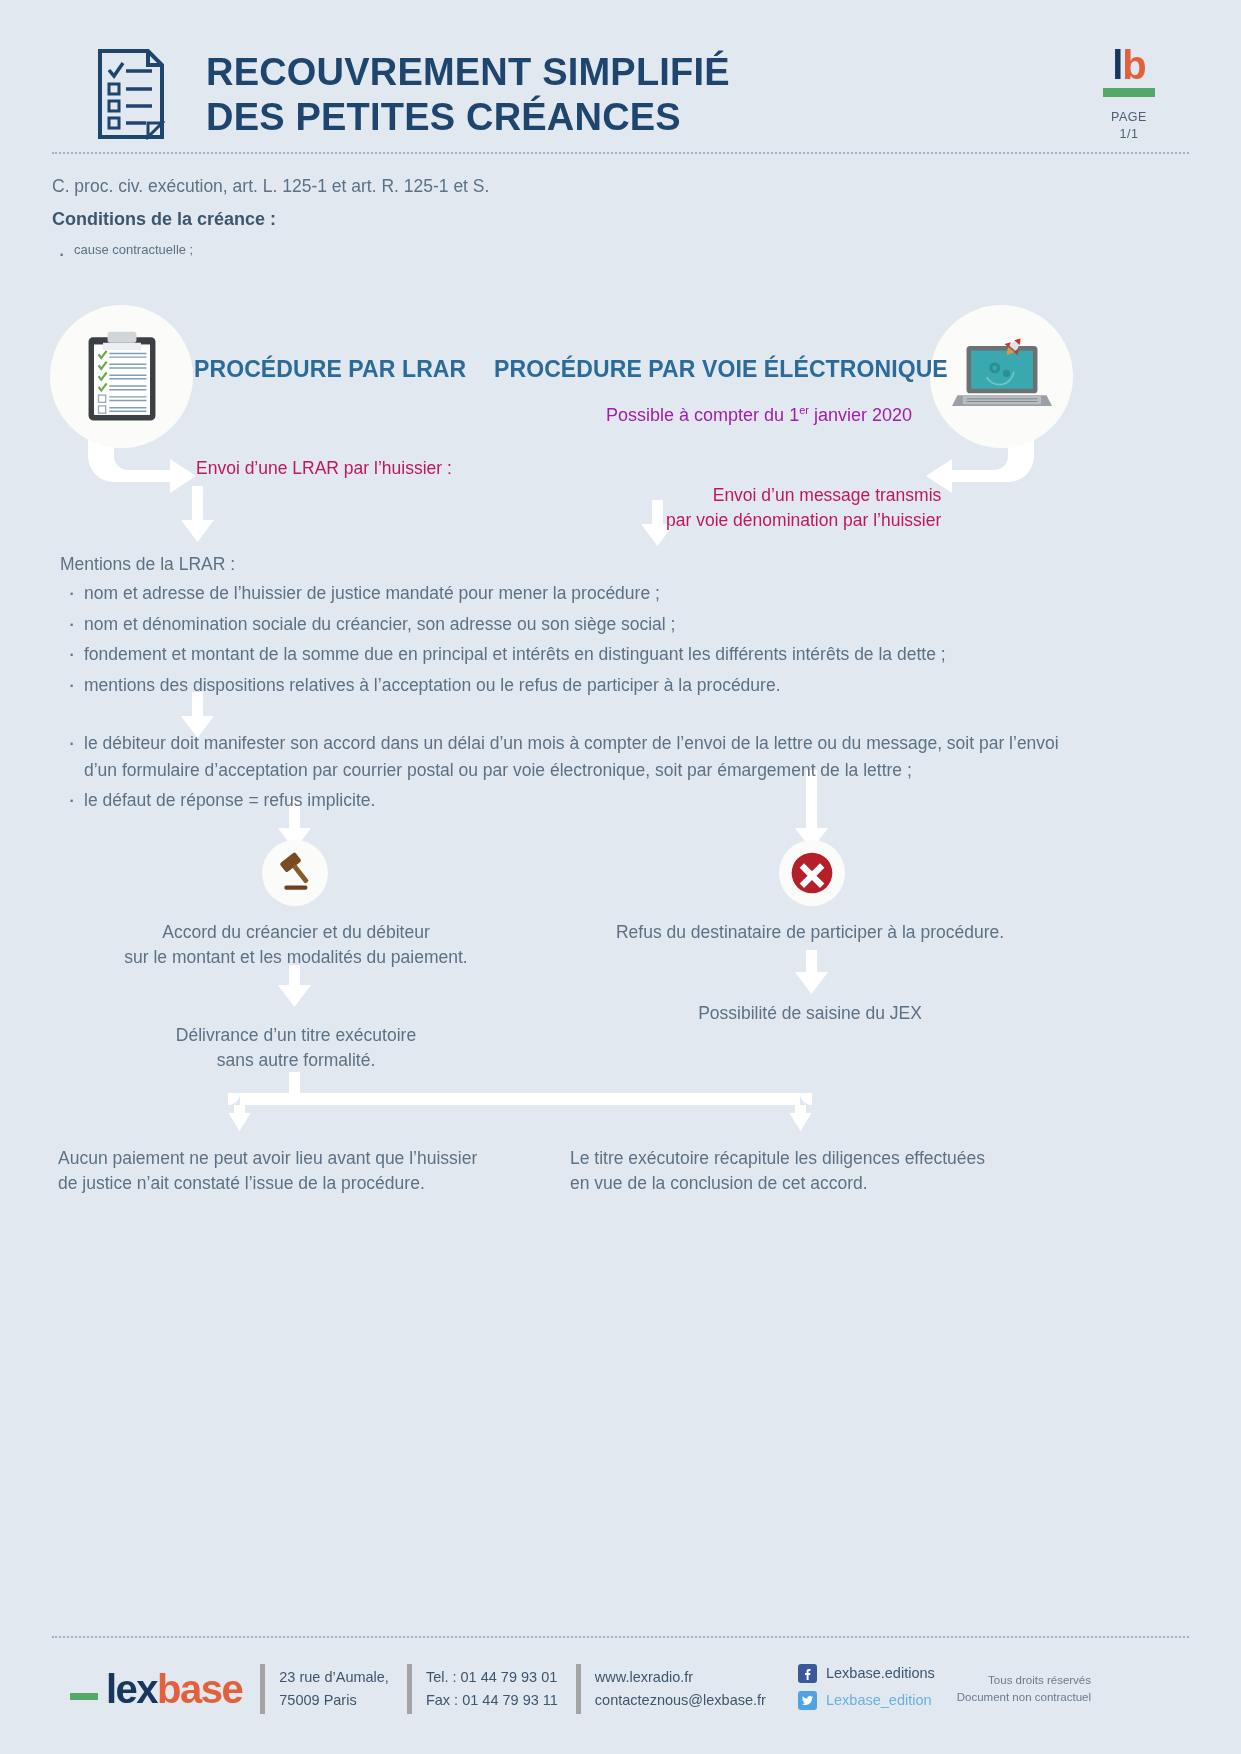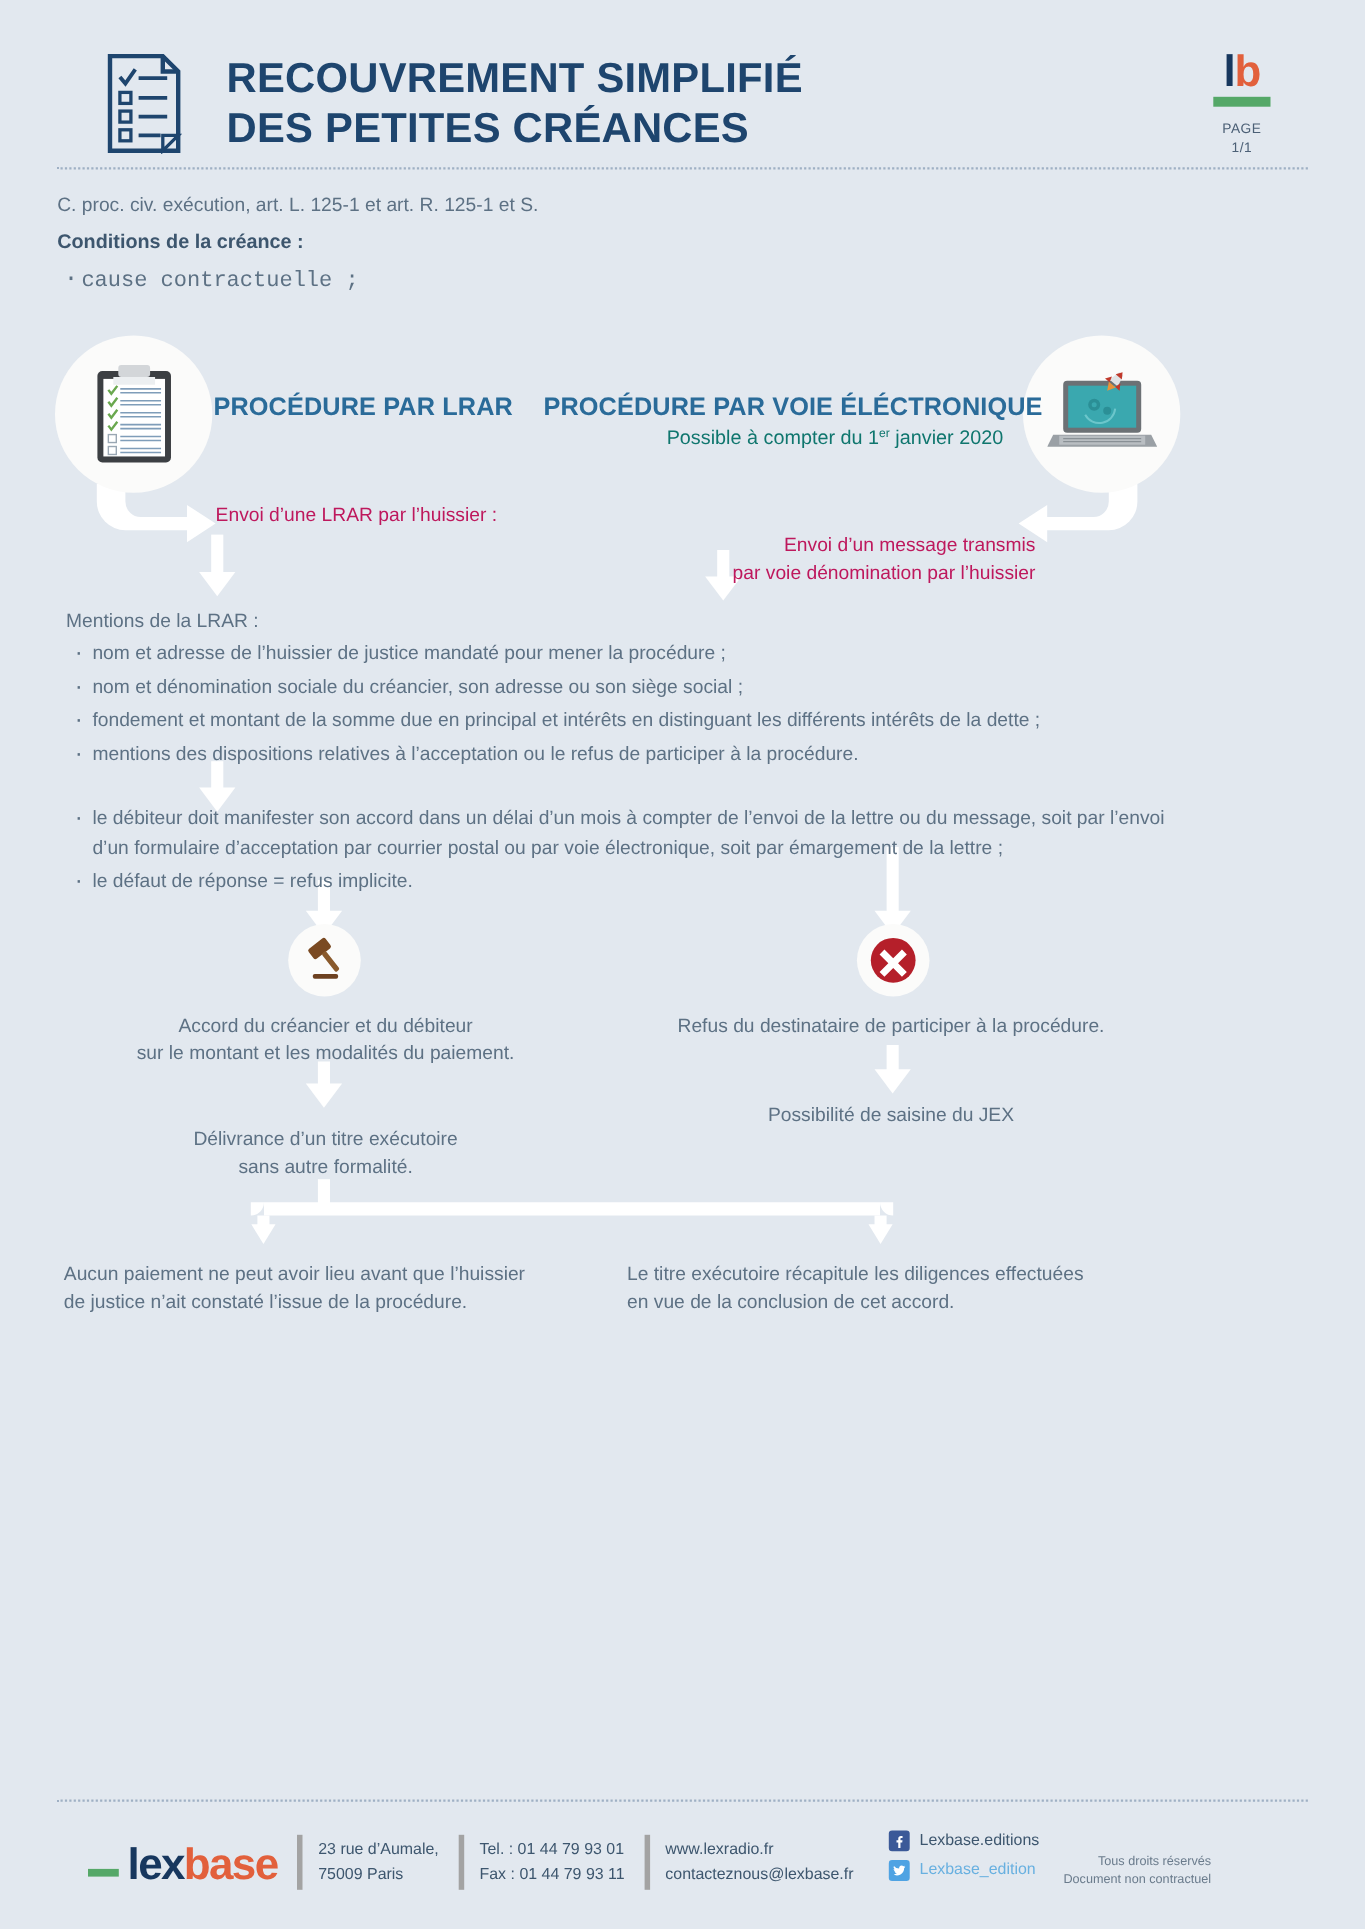--- a/index.html
+++ b/index.html
@@ -88,25 +88,24 @@
   }
   .intro .cond {
     color: #3d566e;
     font-size: 18px;
     font-weight: bold;
     margin-bottom: 10px;
   }
   .intro ul { margin: 0; padding: 0; list-style: none; }
   .intro li {
     color: #5d7184;
-    font-size: 20px;
+    font-size: 13px;
     line-height: 1.55;
     padding-left: 22px;
     position: relative;
-    font-family: Liberation Mono, monospace;
   }
   .intro li:before {
     content: "\00b7";
     position: absolute;
     left: 6px;
     top: -3px;
     font-size: 22px;
     color: #5d7184;
   }
 
@@ -130,24 +129,24 @@
     color: #2a6b99;
     font-size: 23px;
     font-weight: bold;
     letter-spacing: .1px;
   }
   .proc-head-lrar { left: 194px; top: 356px; }
   .proc-head-elec { left: 494px; top: 356px; }
   .proc-sub {
     position: absolute;
     left: 494px;
-    top: 388px;
+    top: 404px;
     width: 418px;
     text-align: right;
-    color: #0f766e;
+    color: #a21caf;
     font-size: 18px;
   }
   .proc-sub sup { font-size: 11px; vertical-align: super; }
 
   
   .flow-text {
     position: absolute;
     color: #be185d;
     font-size: 17.5px;
     line-height: 1.42;
@@ -463,21 +462,21 @@
     <div>Aucun paiement ne peut avoir lieu avant que l’huissier</div>
     <div>de justice n’ait constaté l’issue de la procédure.</div>
   </div>
   <div class="concl concl-right">
     <div>Le titre exécutoire récapitule les diligences effectuées</div>
     <div>en vue de la conclusion de cet accord.</div>
   </div>
 
   <div class="dotted-rule" style="top:1636px"></div>
 
-  <div class="footer-inner" style="top:1660px; left:56px;align-items:flex-end;">
+  <div class="footer-inner" style="top:1660px; left:46px;">
     <div class="lexbase-logo">
       <div class="lexbase-dash"></div>
       <div class="lexbase-word">
         <span class="lex">lex</span><span class="base">base</span>
       </div>
     </div>
 
     <div class="fcol">
       <div>23 rue d’Aumale,</div>
       <div>75009 Paris</div>

